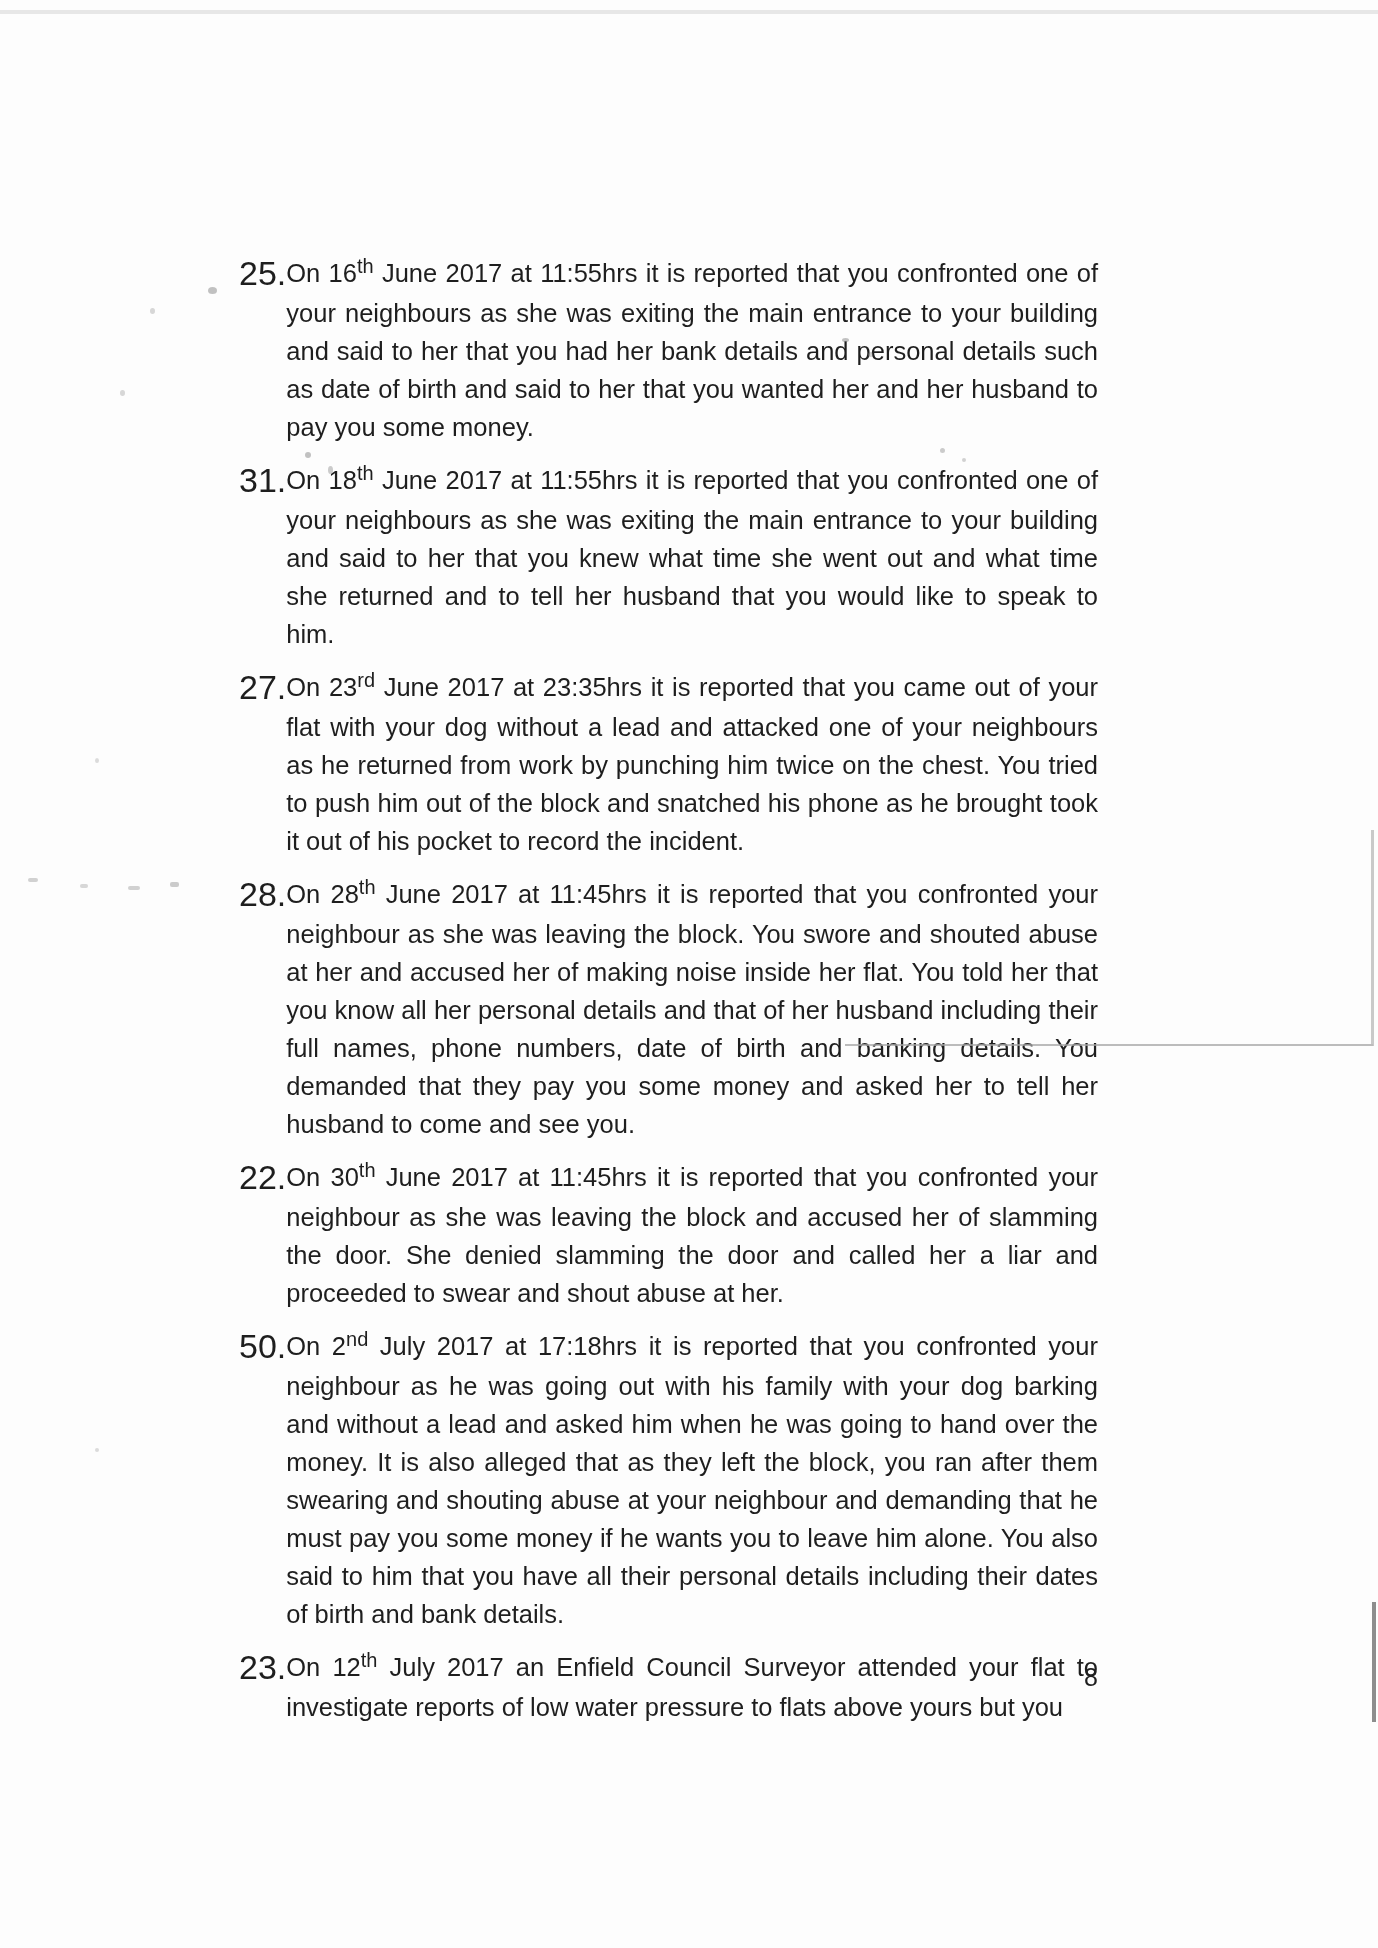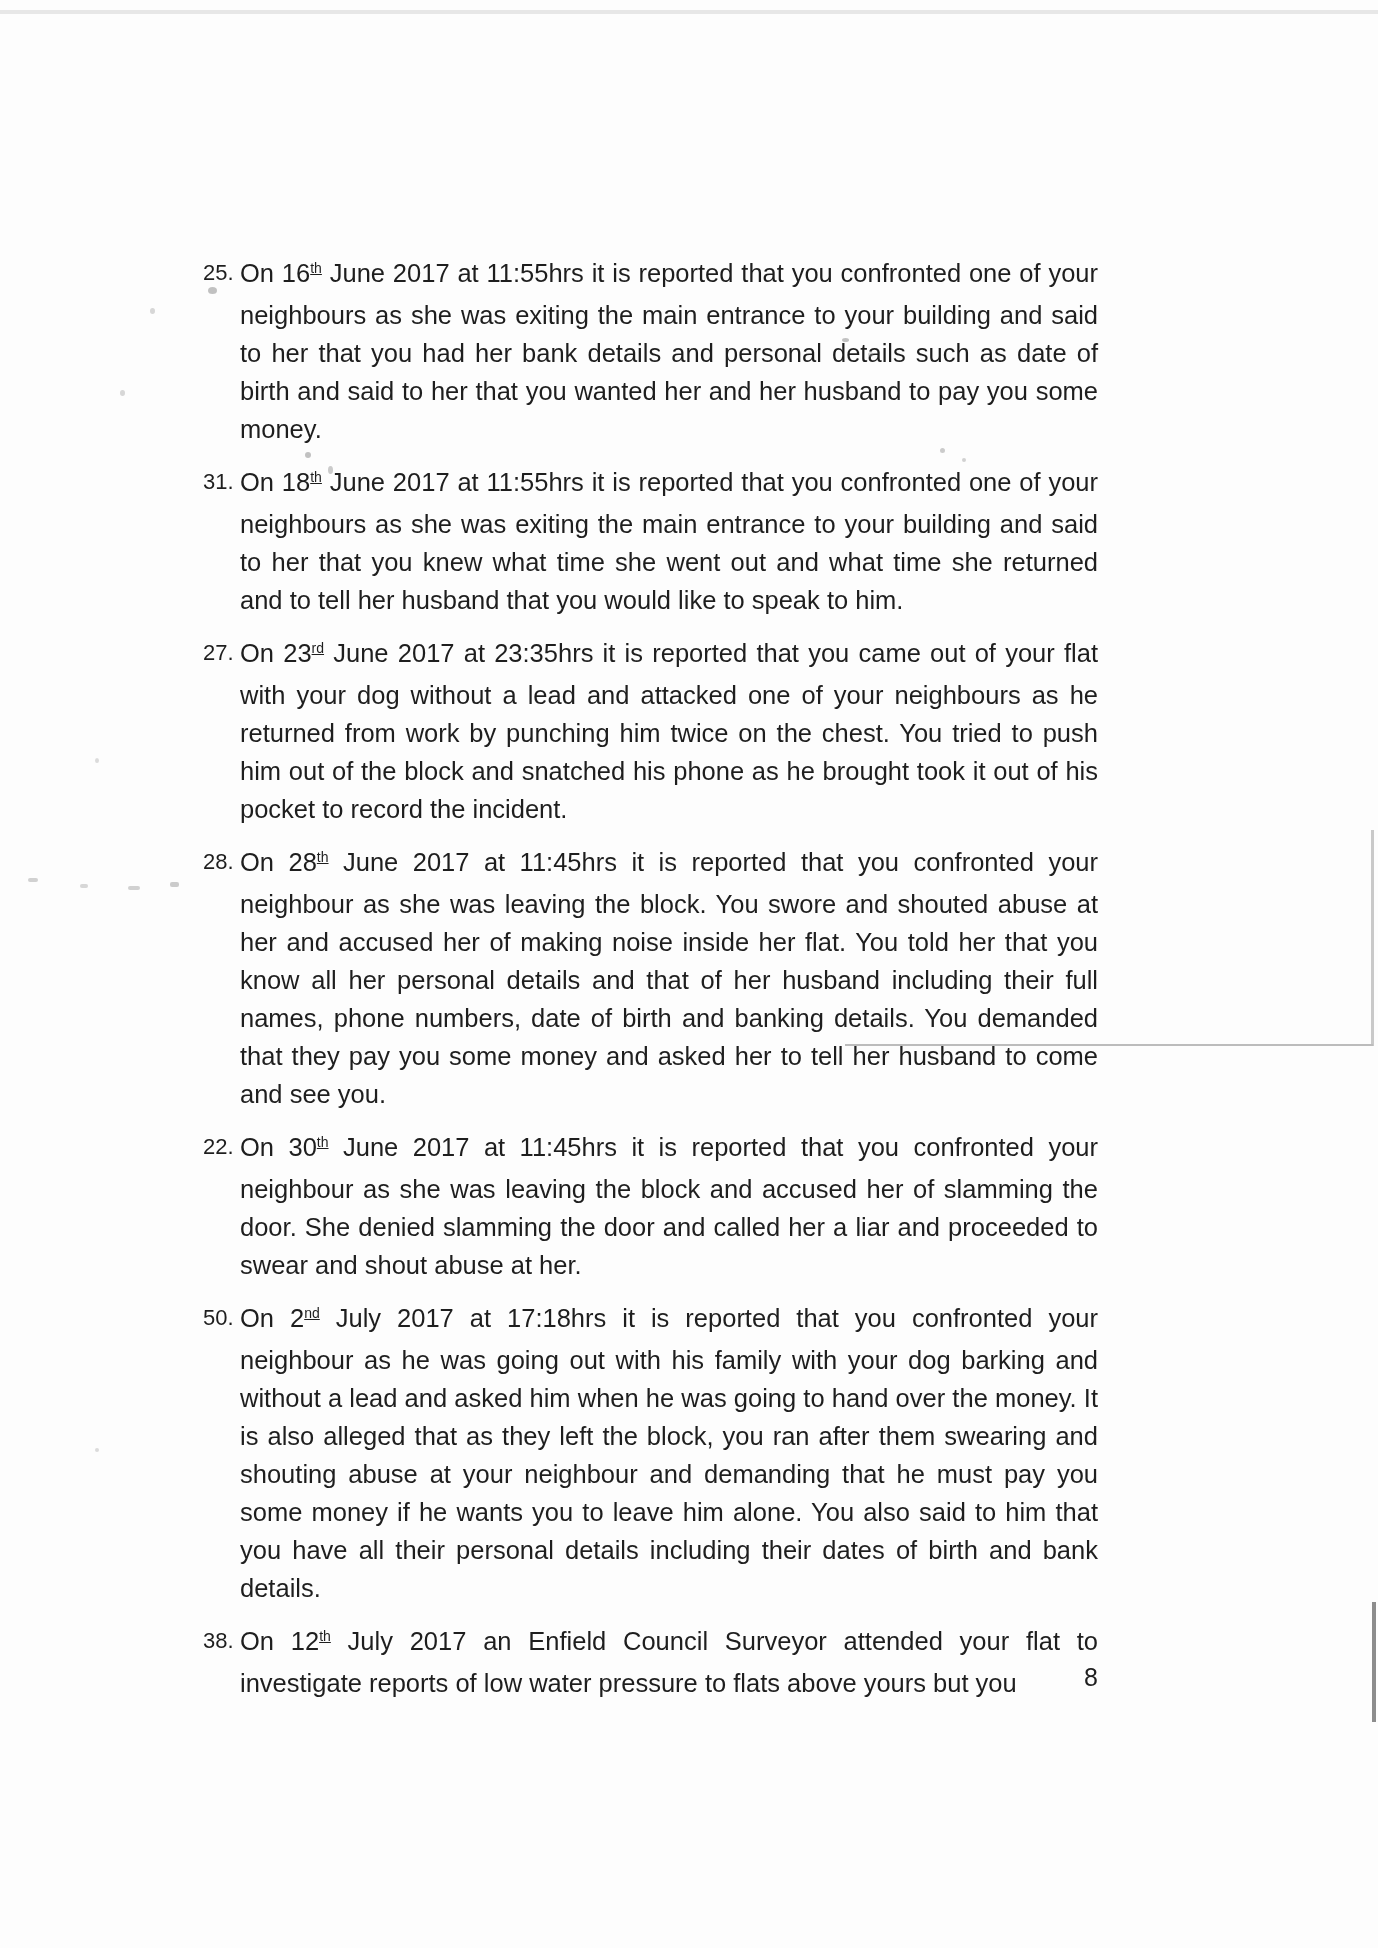--- a/index.html
+++ b/index.html
@@ -33,37 +33,37 @@
     top: 254px;
     left: 203px;
     width: 895px;
   }
   .para {
     display: flex;
     margin-bottom: 15px;
   }
   .para-num {
     flex: 0 0 37px;
-    font-size: 22px;
+    font-size: 34px;
     line-height: 38px;
     white-space: nowrap;
+    margin-left: 36px;
   }
   .para-text {
     flex: 1;
     width: 858px;
     font-size: 25.5px;
     line-height: 38px;
     text-align: justify;
   }
   .sup {
-    font-size: 14px;
+    font-size: 20px;
     vertical-align: baseline;
     position: relative;
     top: -9px;
-    text-decoration: underline;
   }
   .page-number {
     position: absolute;
     top: 1662px;
     left: 1040px;
     width: 58px;
     text-align: right;
     font-size: 25px;
     line-height: 30px;
   }
@@ -118,21 +118,21 @@
       <span class="para-num">22.</span>
       <div class="para-text"><span>On 30</span><span class="sup">th</span><span> June 2017 at 11:45hrs it is reported that you confronted your neighbour as she was leaving the block and accused her of slamming the door. She denied slamming the door and called her a liar and proceeded to swear and shout abuse at her.</span></div>
     </div>
 
     <div class="para">
       <span class="para-num">50.</span>
       <div class="para-text"><span>On 2</span><span class="sup">nd</span><span> July 2017 at 17:18hrs it is reported that you confronted your neighbour as he was going out with his family with your dog barking and without a lead and asked him when he was going to hand over the money. It is also alleged that as they left the block, you ran after them swearing and shouting abuse at your neighbour and demanding that he must pay you some money if he wants you to leave him alone. You also said to him that you have all their personal details including their dates of birth and bank details.</span></div>
     </div>
 
     <div class="para">
-      <span class="para-num">38.</span>
+      <span class="para-num">23.</span>
       <div class="para-text"><span>On 12</span><span class="sup">th</span><span> July 2017 an Enfield Council Surveyor attended your flat to investigate reports of low water pressure to flats above yours but you</span></div>
     </div>
 
   </div>
 
   <div class="page-number">8</div>
 
   <div class="artifact hline-right"></div>
   <div class="artifact vline-right-1"></div>
   <div class="artifact vline-right-2"></div>

